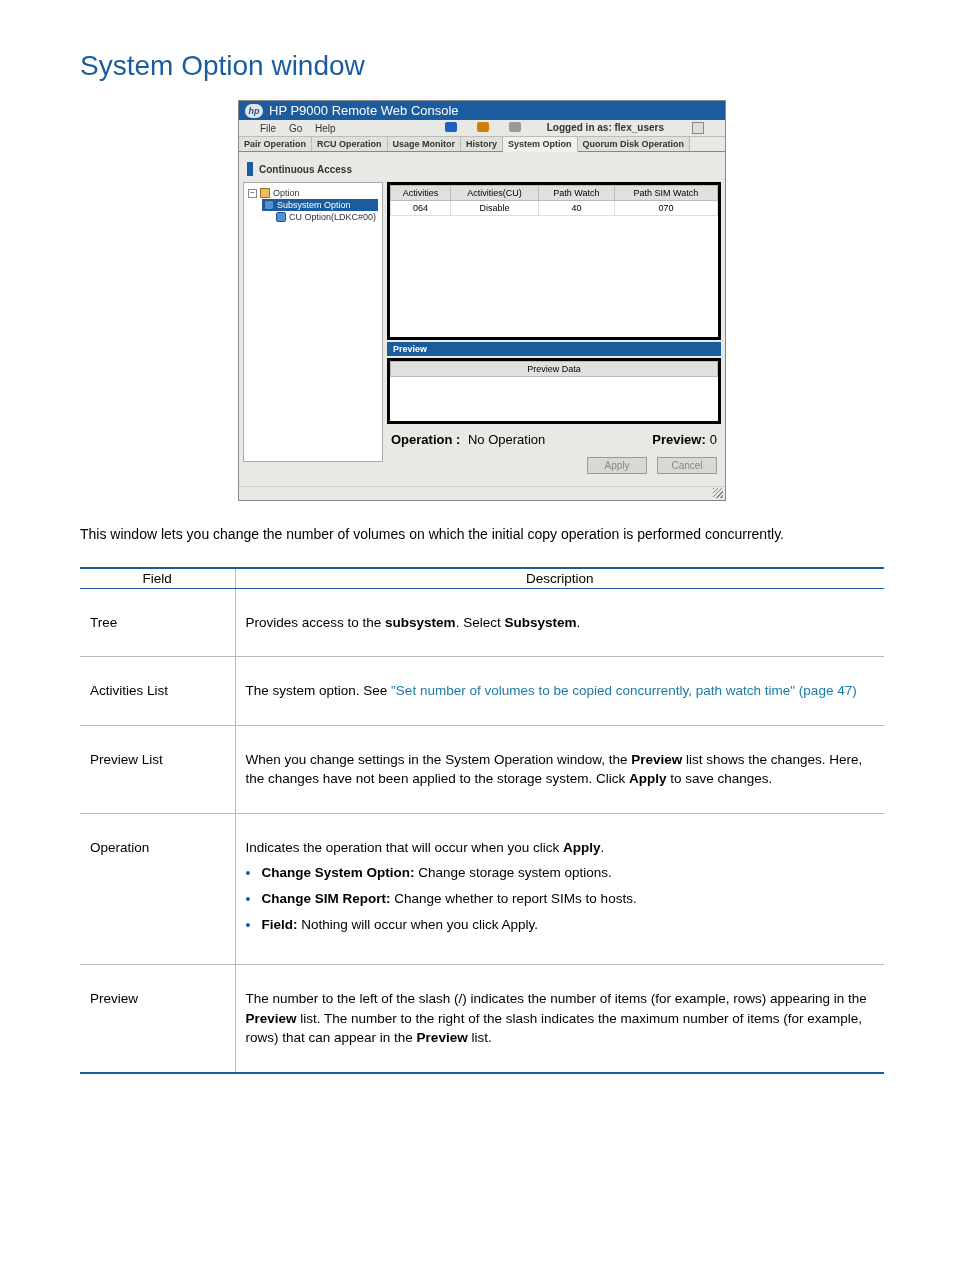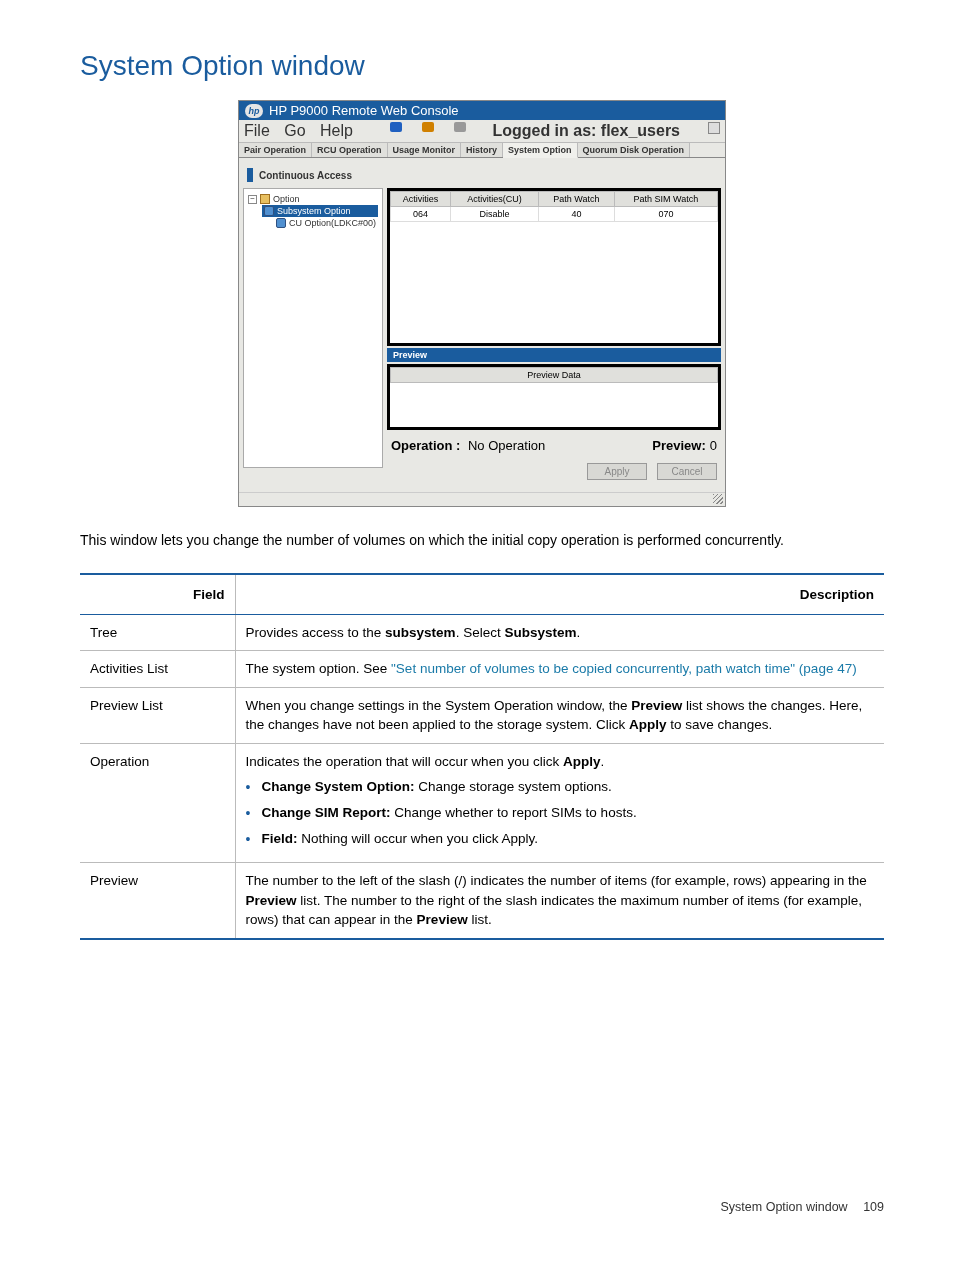--- a/index.html
+++ b/index.html
@@ -1,21 +1,21 @@
 <!DOCTYPE html>
 <html><head>
 <meta charset="utf-8">
 <style>
   * { box-sizing: border-box; margin: 0; padding: 0; }
   body { font-family: Arial, Helvetica, sans-serif; background: #fff; width: 954px; margin: 0 auto; padding: 50px 70px 40px 80px; color: #000; font-size: 14px; }
   h1.page-title { font-size: 28px; font-weight: normal; color: #1a5c9e; margin-bottom: 18px; }
   .screenshot { border: 1px solid #888; width: 488px; margin: 0 auto 24px auto; background: #e8e8e4; font-size: 10px; }
   .ss-titlebar { background: #1a5c9e; color: #fff; display: flex; align-items: center; padding: 2px 6px; font-size: 13px; }
   .ss-logo { width: 18px; height: 14px; background: #e5e5e5; border-radius: 7px; margin-right: 6px; display: flex; align-items: center; justify-content: center; color: #1a5c9e; font-style: italic; font-weight: bold; font-size: 9px; }
-  .ss-menubar { background: #e8e8e4; display: flex; align-items: center; padding: 2px 5px; font-size: 16px; color: #333; border-bottom: 1px solid #bbb; }
+  .ss-menubar { background: #e8e8e4; display: flex; align-items: center; padding: 2px 21px; font-size: 10px; color: #333; border-bottom: 1px solid #bbb; }
   .ss-menubar .menu-left span { margin-right: 10px; }
   .ss-menubar .menu-right { margin-left: auto; display: flex; align-items: flex-start; gap: 20px; }
   .ss-ind { width: 12px; height: 10px; border-radius: 2px; }
   .ss-ind.blue { background: #2060c0; }
   .ss-ind.orange { background: #d08000; }
   .ss-ind.gray { background: #999; }
   .ss-logged { font-weight: bold; margin-left: 6px; }
   .ss-lock { width: 12px; height: 12px; border: 1px solid #888; background: #ddd; margin-left: 8px; }
   .ss-tabs { display: flex; background: #e8e8e4; font-size: 9px; border-bottom: 1px solid #888; }
   .ss-tab { padding: 2px 5px; border-right: 1px solid #bbb; background: #e0e0dc; white-space: nowrap; font-weight: bold; color: #333; }
@@ -44,24 +44,24 @@
   .ss-preview-hdr { background: #1a5c9e; color: #fff; font-size: 9px; font-weight: bold; padding: 2px 6px; }
   .ss-table.preview { height: 66px; }
   .ss-ops-row { display: flex; justify-content: space-between; font-size: 13px; font-weight: bold; padding: 2px 4px; margin-top: 4px; }
   .ss-ops-row span.val { font-weight: normal; margin-left: 4px; }
   .ss-btn-row { display: flex; justify-content: flex-end; gap: 10px; padding: 6px 4px 2px 4px; }
   .ss-btn { width: 60px; padding: 2px 0; font-size: 10px; text-align: center; border: 1px solid #999; background: #d8d8d4; color: #888; }
   .ss-resize { height: 14px; background: #e8e8e4; border-top: 1px solid #ccc; position: relative; }
   .ss-resize::after { content: ""; position: absolute; right: 2px; bottom: 2px; width: 10px; height: 10px; background: repeating-linear-gradient(135deg, #888 0 1px, transparent 1px 3px); }
   .intro-para { margin: 0 0 22px 0; font-size: 14px; line-height: 1.4; }
   table.field-table { width: 100%; border-collapse: collapse; font-size: 13.5px; }
-  table.field-table th { text-align: right; font-weight: bold; padding: 12px 10px; border-top: 2px solid #1a5c9e; border-bottom: 1px solid #1a5c9e; border-left: 1px solid #bbb; border-right: 1px solid #bbb; }
+  table.field-table th { text-align: center; font-weight: normal; padding: 2px 10px; border-top: 2px solid #1a5c9e; border-bottom: 1px solid #1a5c9e; border-left: 1px solid #bbb; border-right: 1px solid #bbb; }
   table.field-table th:first-child, table.field-table td:first-child { border-left: none; }
   table.field-table th:last-child, table.field-table td:last-child { border-right: none; }
-  table.field-table td { vertical-align: top; padding: 8px 10px; border: 1px solid #bbb; line-height: 1.45; }
+  table.field-table td { vertical-align: top; padding: 24px 10px; border: 1px solid #bbb; line-height: 1.45; }
   table.field-table tr:last-child td { border-bottom: 2px solid #1a5c9e; }
   table.field-table td:first-child { width: 155px; }
   .link-text { color: #1a7aa8; }
   .op-list { margin: 6px 0 0 0; padding: 0; list-style: none; }
   .op-list li { position: relative; padding-left: 16px; margin: 6px 0; }
   .op-list li::before { content: "•"; position: absolute; left: 0; color: #1a5c9e; font-size: 14px; }
   .footer { margin-top: 260px; text-align: right; font-size: 12.5px; color: #333; }
   .footer .pg { margin-left: 12px; }
 </style>
 </head>

